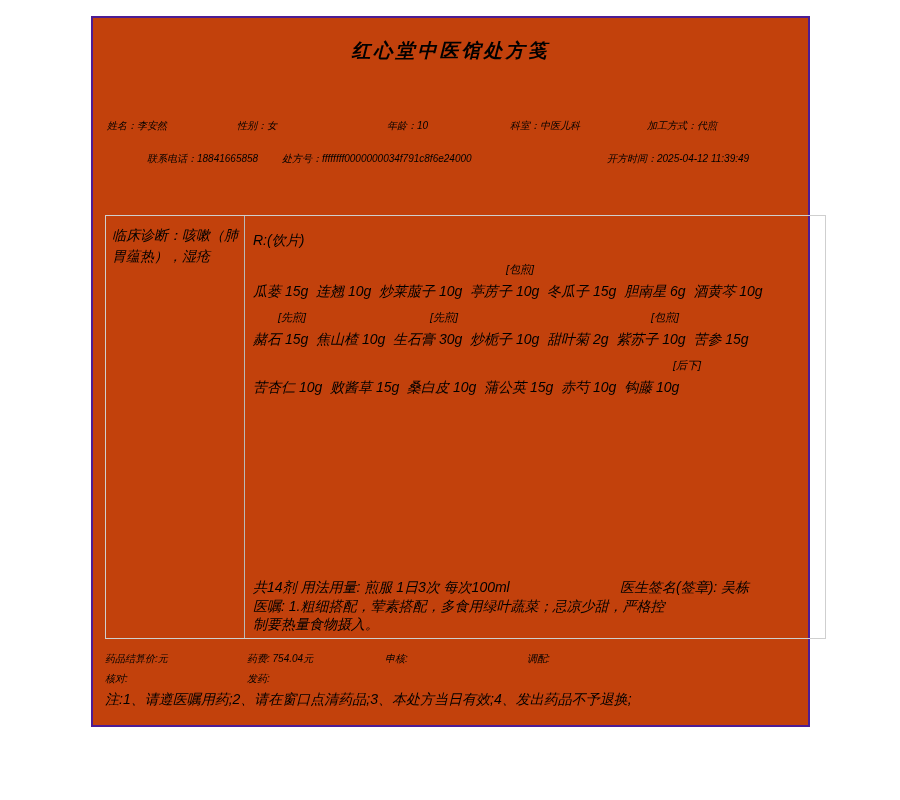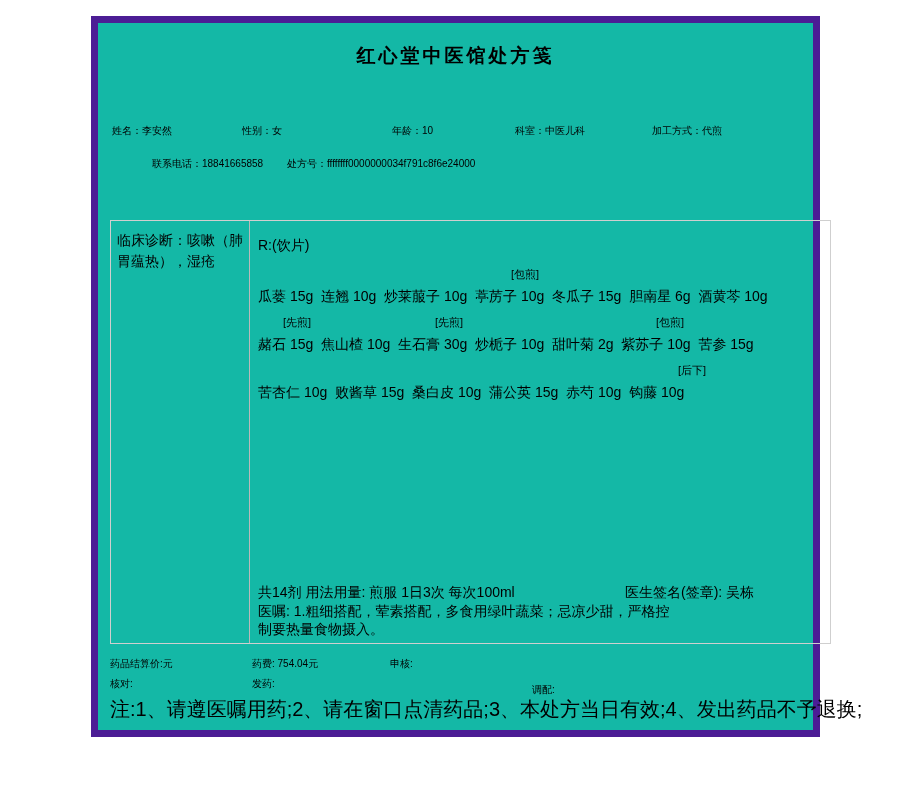--- a/index.html
+++ b/index.html
@@ -3,21 +3,21 @@
 <meta charset="utf-8">
 <style>
   html,body{margin:0;padding:0;}
   body{
     width:900px;height:800px;position:relative;background:#ffffff;
     font-family:"Liberation Sans","DejaVu Sans",sans-serif;
     color:#000;
   }
   .sheet{
     position:absolute;left:91px;top:16px;width:715px;height:707px;
-    border:7px solid #4c1d95;background:#14b8a6;
+    border:2px solid #4c1d95;background:#c2410c;font-style:italic;
   }
   .abs{position:absolute;}
   .title{
     left:0;top:20px;width:100%;text-align:center;
     font-size:19px;font-weight:bold;letter-spacing:3px;
   }
   .field{font-size:10px;white-space:nowrap;}
   .mainbox{
     left:12px;top:197px;width:690px;height:422px;
     border:1px solid #cfcfcf;
@@ -35,41 +35,42 @@
   }
   .rxheader{left:8px;top:16px;font-size:14px;}
   .tagline{font-size:11px;color:#000;height:14px;}
   .tag{position:absolute;top:0;white-space:nowrap;}
   .herbline{left:8px;font-size:14px;white-space:pre;}
   .usage{left:8px;top:363px;font-size:14px;white-space:nowrap;}
   .docsign{left:375px;top:363px;font-size:14px;white-space:nowrap;}
   .advice{left:8px;top:381px;width:418px;font-size:14px;line-height:18px;}
   .f-row1{top:634px;}
   .f-row2{top:654px;}
-  .f-note{left:12px;top:673px;font-size:20px;white-space:nowrap;}
+  .f-note{left:12px;top:673px;font-size:14px;white-space:nowrap;}
   .fc1{left:12px;}
   .fc2{left:154px;}
   .fc3{left:292px;}
-  .fc4{left:434px;margin-top:26px;}
+  .fc4{left:434px;}
 </style>
 </head>
 <body>
 
 <div class="sheet">
 
   <div class="abs title">红心堂中医馆处方笺</div>
 
   <div class="abs field" style="left:14px;top:101px;">姓名：李安然</div>
   <div class="abs field" style="left:144px;top:101px;">性别：女</div>
   <div class="abs field" style="left:294px;top:101px;">年龄：10</div>
   <div class="abs field" style="left:417px;top:101px;">科室：中医儿科</div>
   <div class="abs field" style="left:554px;top:101px;">加工方式：代煎</div>
 
   <div class="abs field" style="left:14px;top:134px;margin-left:40px;">联系电话：18841665858</div>
   <div class="abs field" style="left:189px;top:134px;">处方号：ffffffff0000000034f791c8f6e24000</div>
+  <div class="abs field" style="left:514px;top:134px;">开方时间：2025-04-12 11:39:49</div>
 
   <div class="abs mainbox">
     <div class="abs vdivider"></div>
 
     <div class="abs diagcell">临床诊断：咳嗽（肺胃蕴热），湿疮</div>
 
     <div class="abs rxcell">
       <div class="abs rxheader">R:(饮片)</div>
 
       <div class="abs tagline" style="left:0;top:46px;width:100%;">

